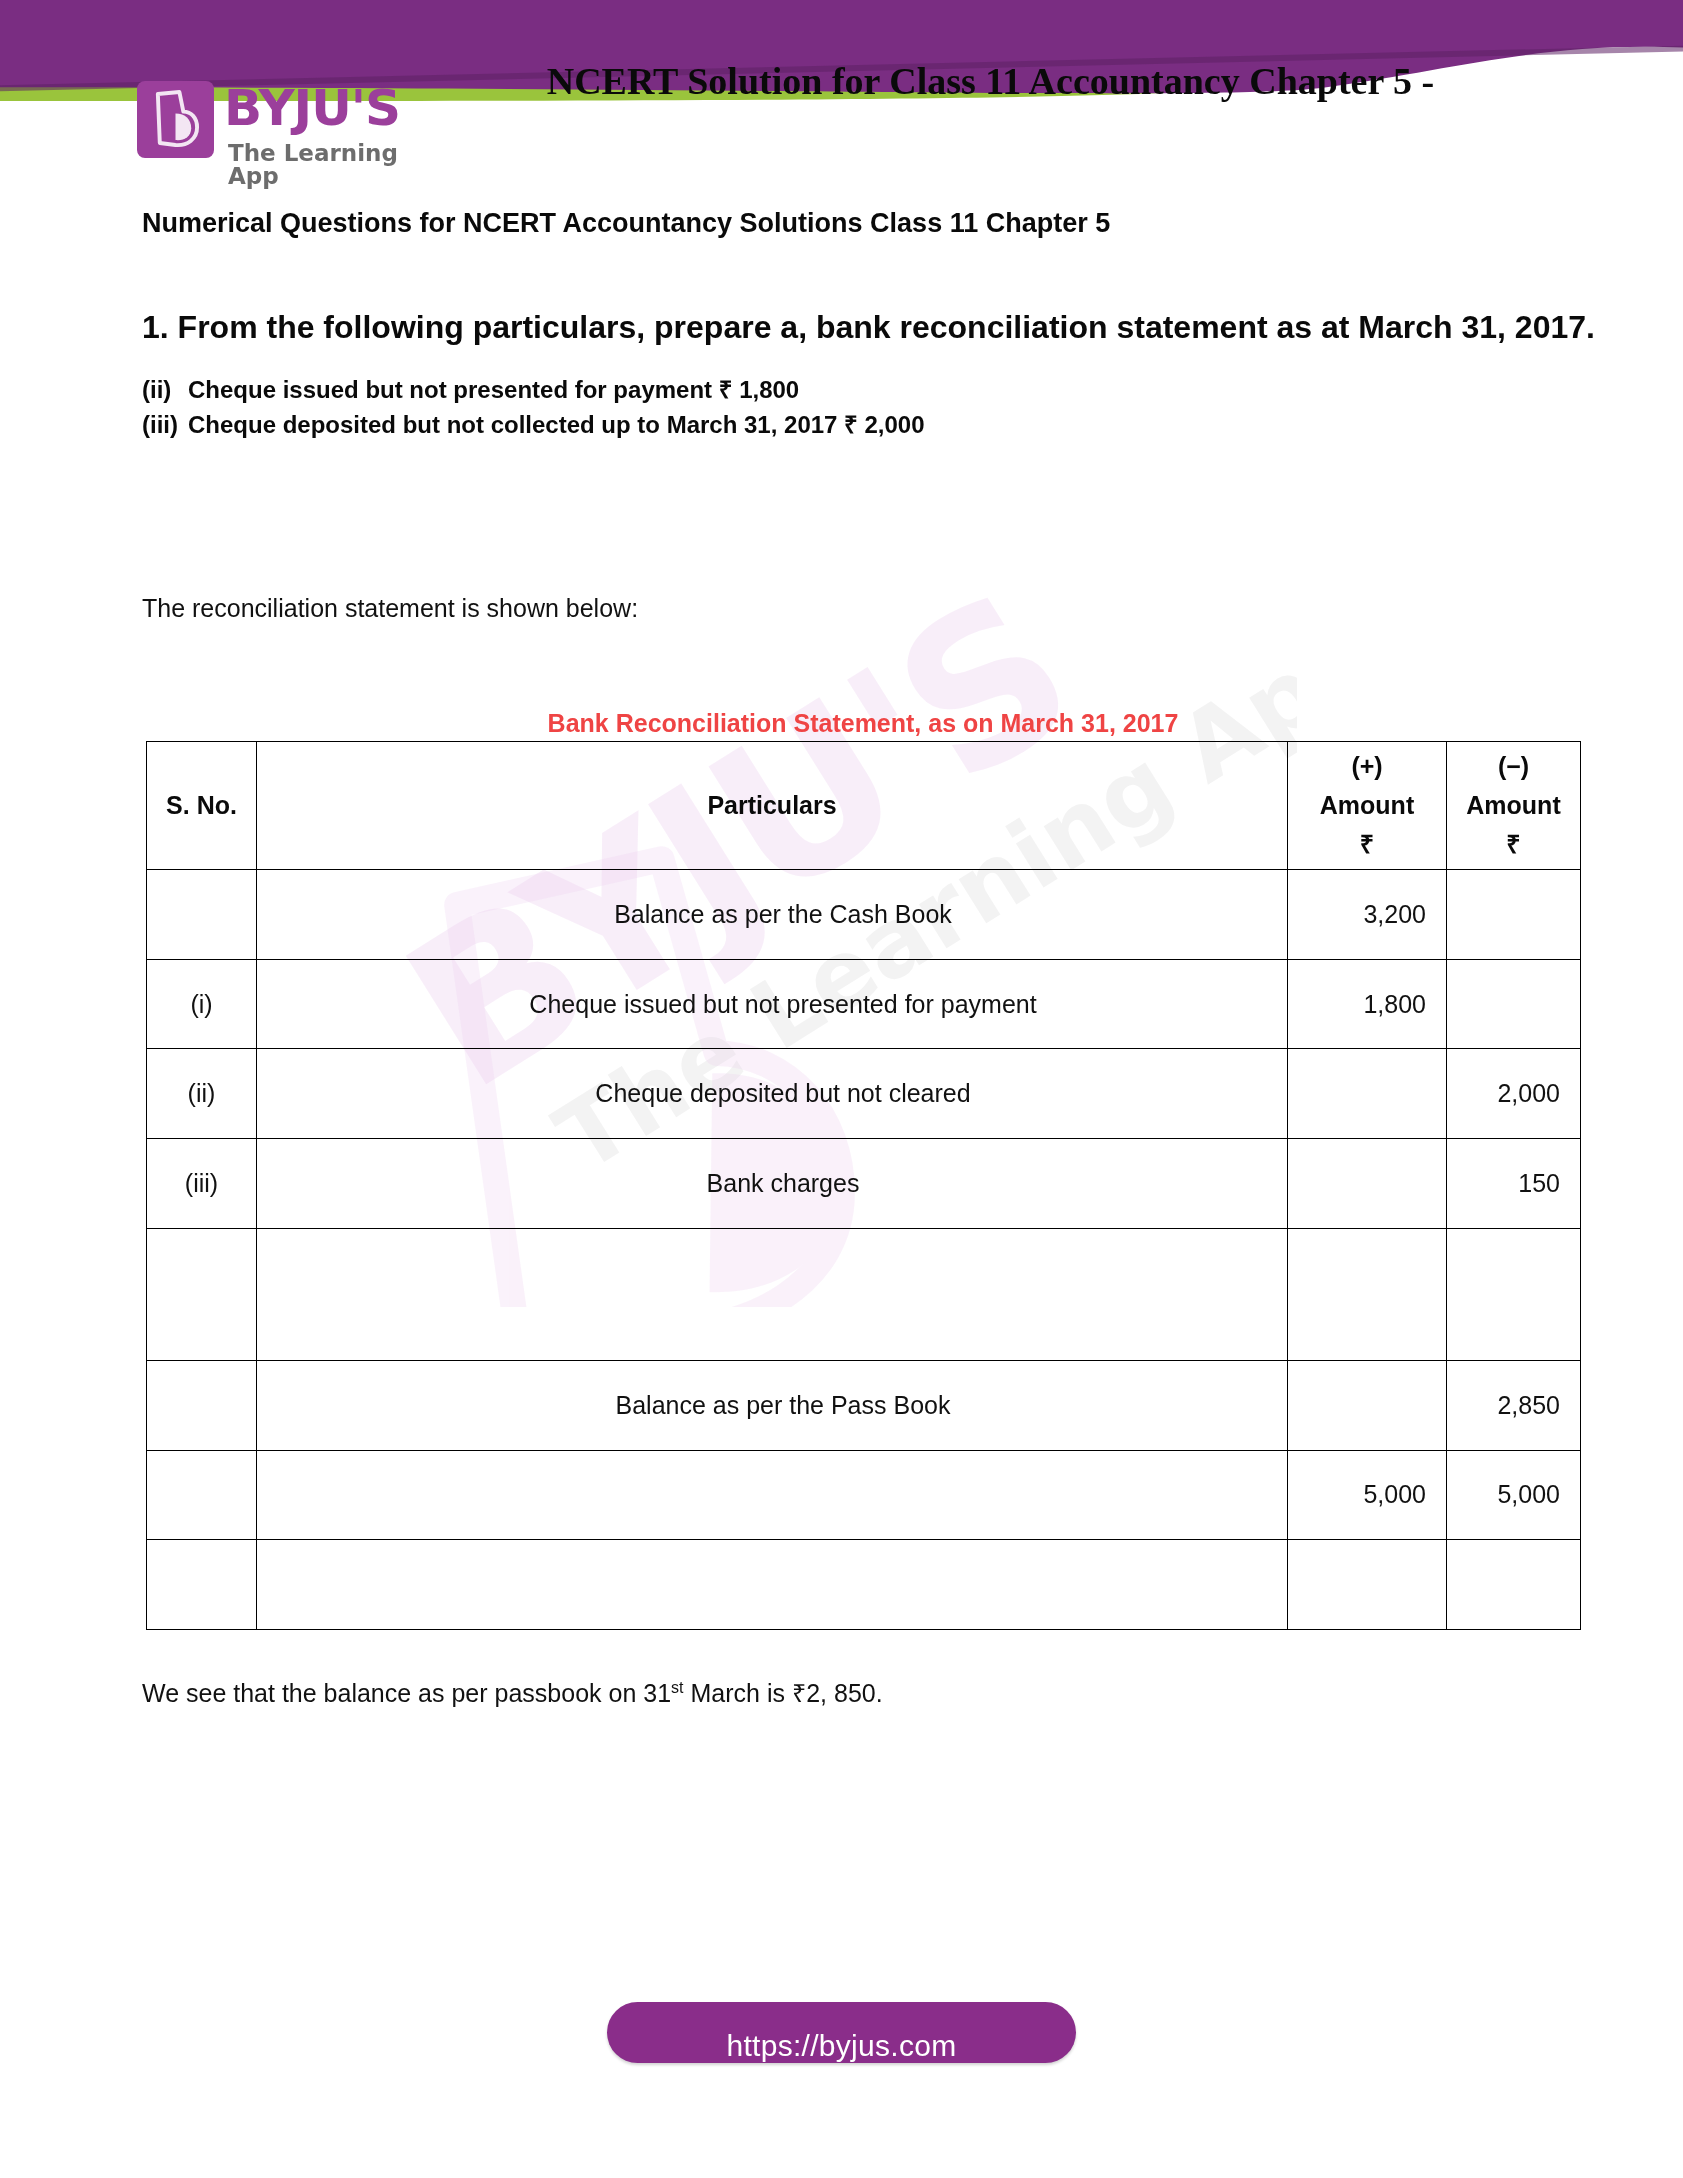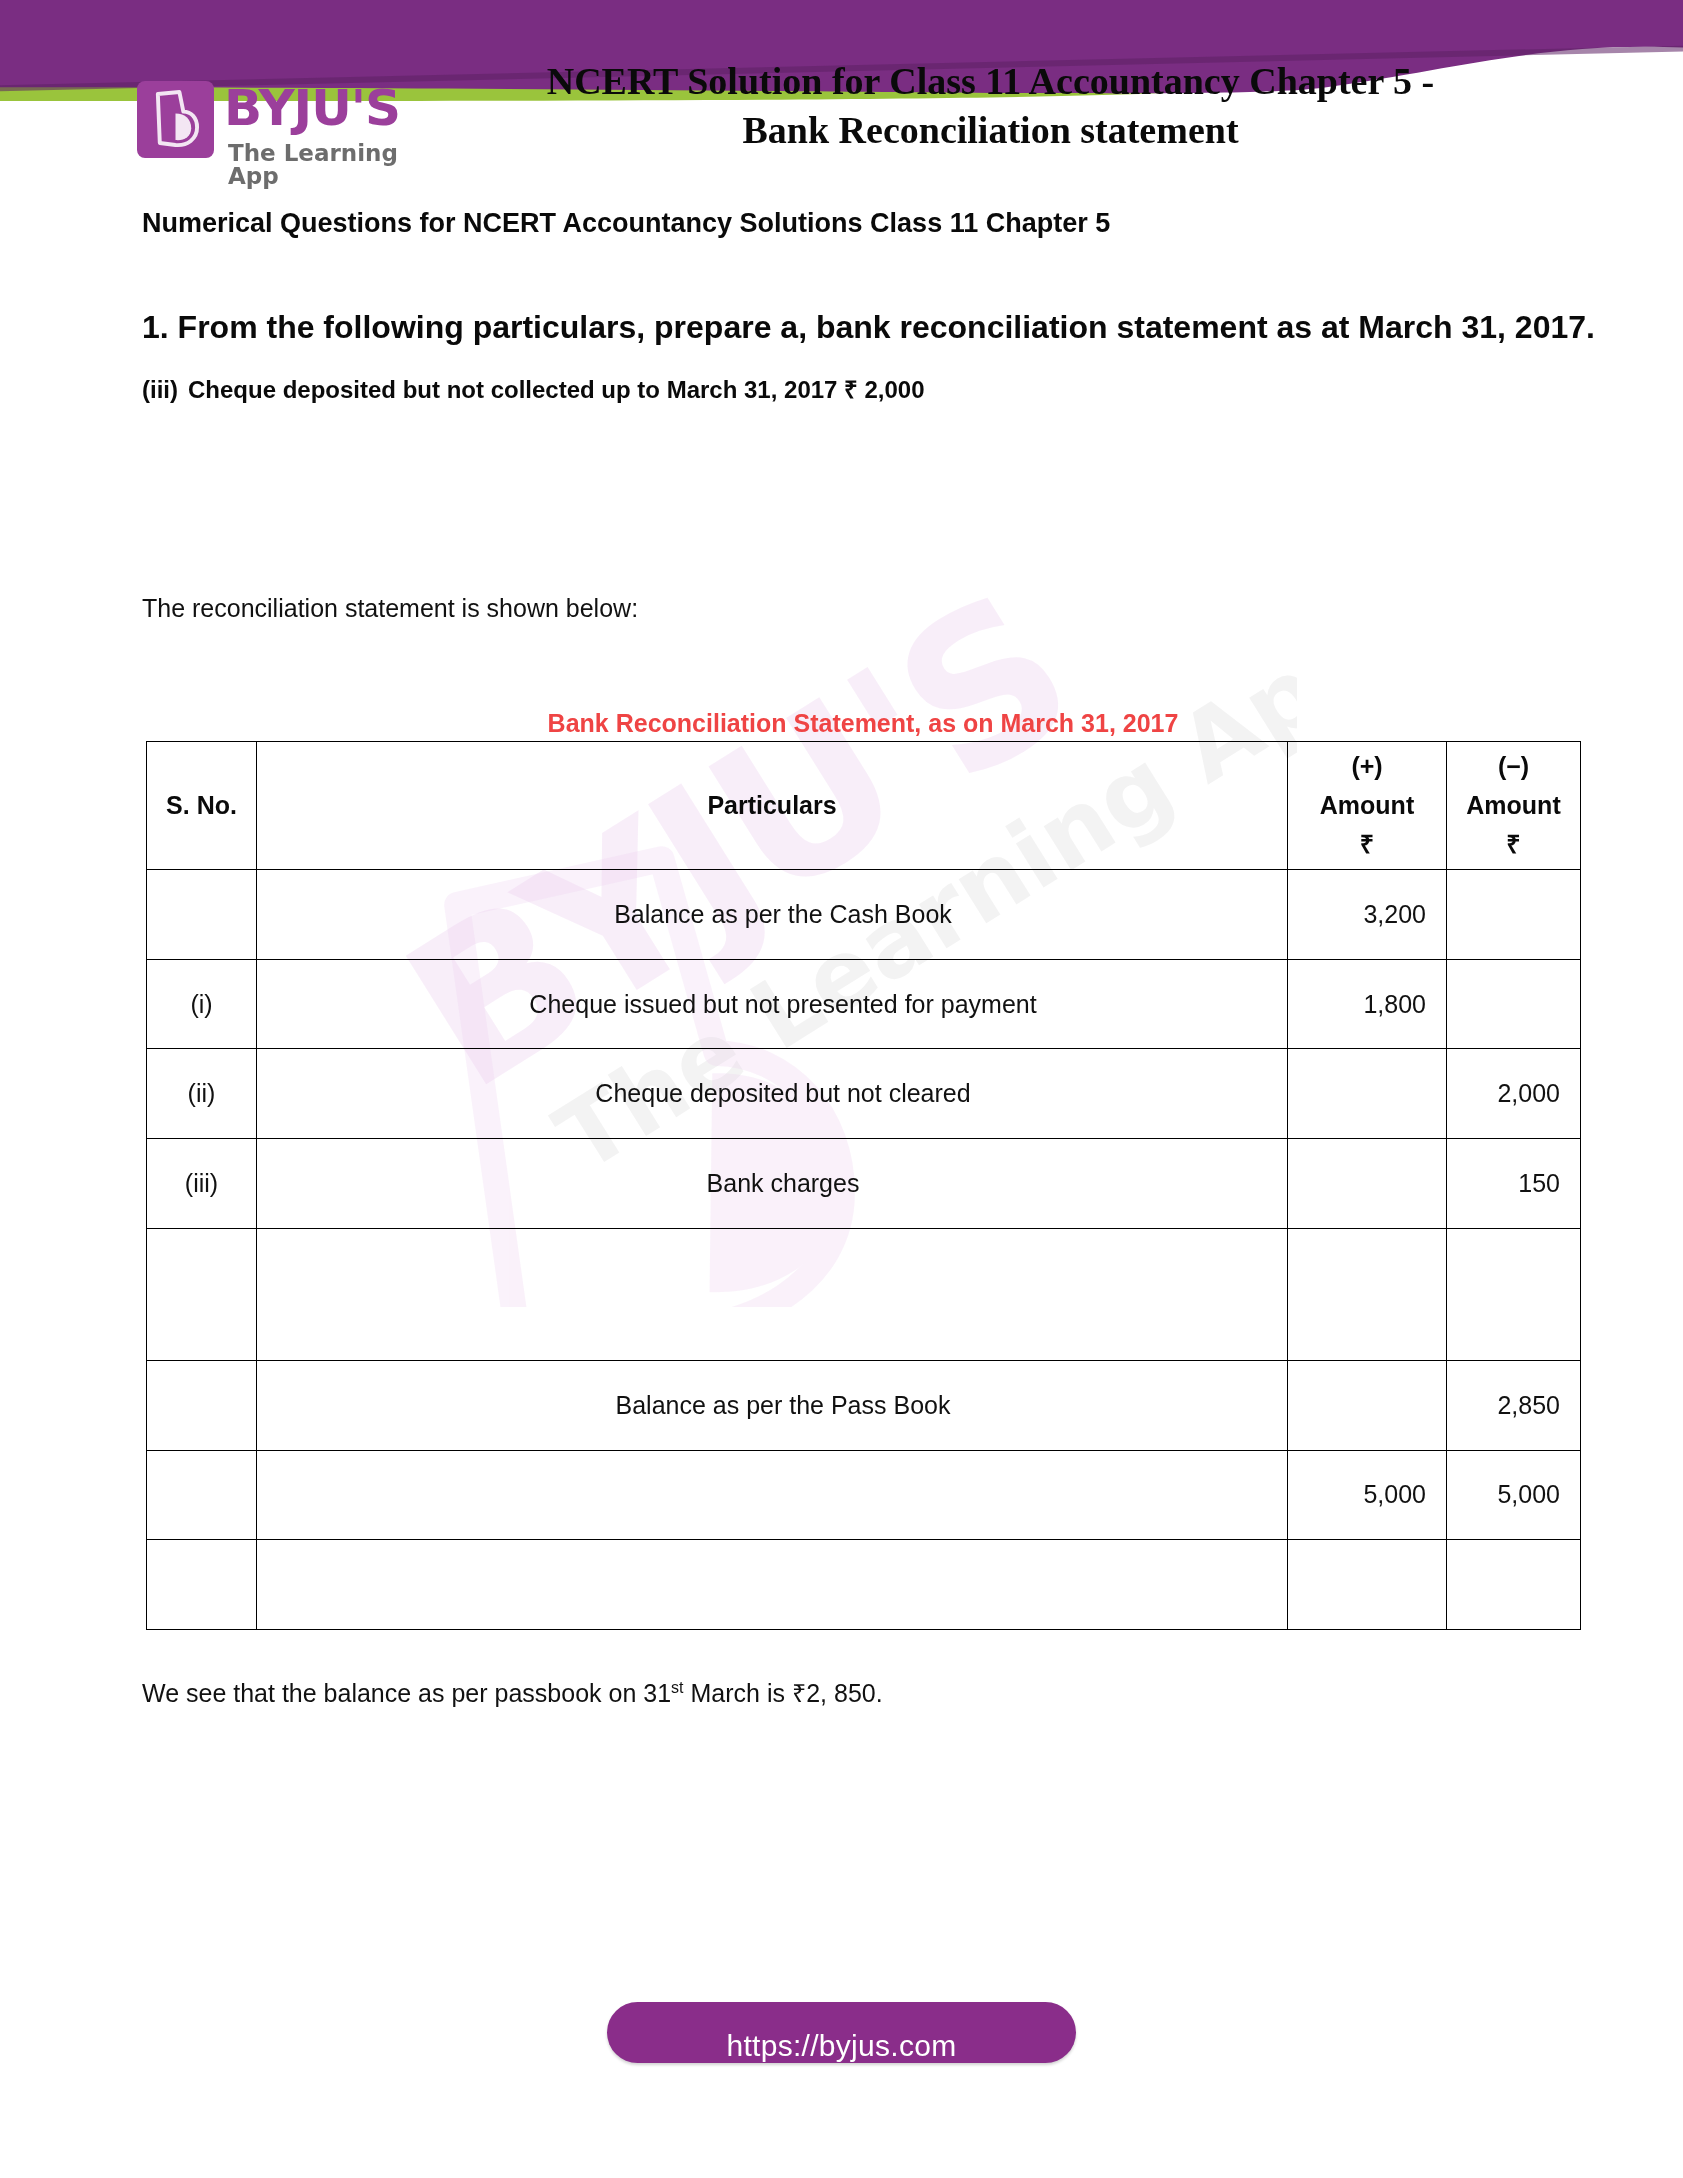--- a/index.html
+++ b/index.html
@@ -253,28 +253,30 @@
       <path d="M8,4 L30,2 L34,22 C42,22 48,28 48,38 C48,50 38,57 26,56 L10,54 Z" fill="none" stroke="#f3e6f3" stroke-width="4" stroke-linejoin="round"></path>
       <path d="M26,24 C36,24 42,30 42,39 C42,48 34,52 26,51 Z" fill="#f3e6f3"></path>
     </svg>
   </div>
   <div class="logo-word">BYJU'S</div>
   <div class="logo-tag">The Learning App</div>
 </div>
 
 <div class="doc-title">
   <div>NCERT Solution for Class 11 Accountancy Chapter 5 -</div>
-  <div>Bank Reconciliation statement</div>
 </div>
 
 <div class="section-title">Numerical Questions for NCERT Accountancy Solutions Class 11 Chapter 5</div>
 
 <div class="question">1.  From the following particulars, prepare a, bank reconciliation statement as at March 31, 2017.</div>
 
 <div class="q-list">
+  <div class="q-row">
+    <span class="q-mark">(ii)</span><span>Cheque issued but not presented for payment ₹ 1,800</span>
+  </div>
   <div class="q-row">
     <span class="q-mark">(iii)</span><span>Cheque deposited but not collected up to March 31, 2017 ₹ 2,000</span>
   </div>
 </div>
 
 <div class="intro-line">The reconciliation statement is shown below:</div>
 
 <div class="watermark">
   <svg width="970" height="713" viewBox="0 0 980 720" xmlns="http://www.w3.org/2000/svg">
     <g transform="rotate(-32 490 360)" opacity="0.30">

